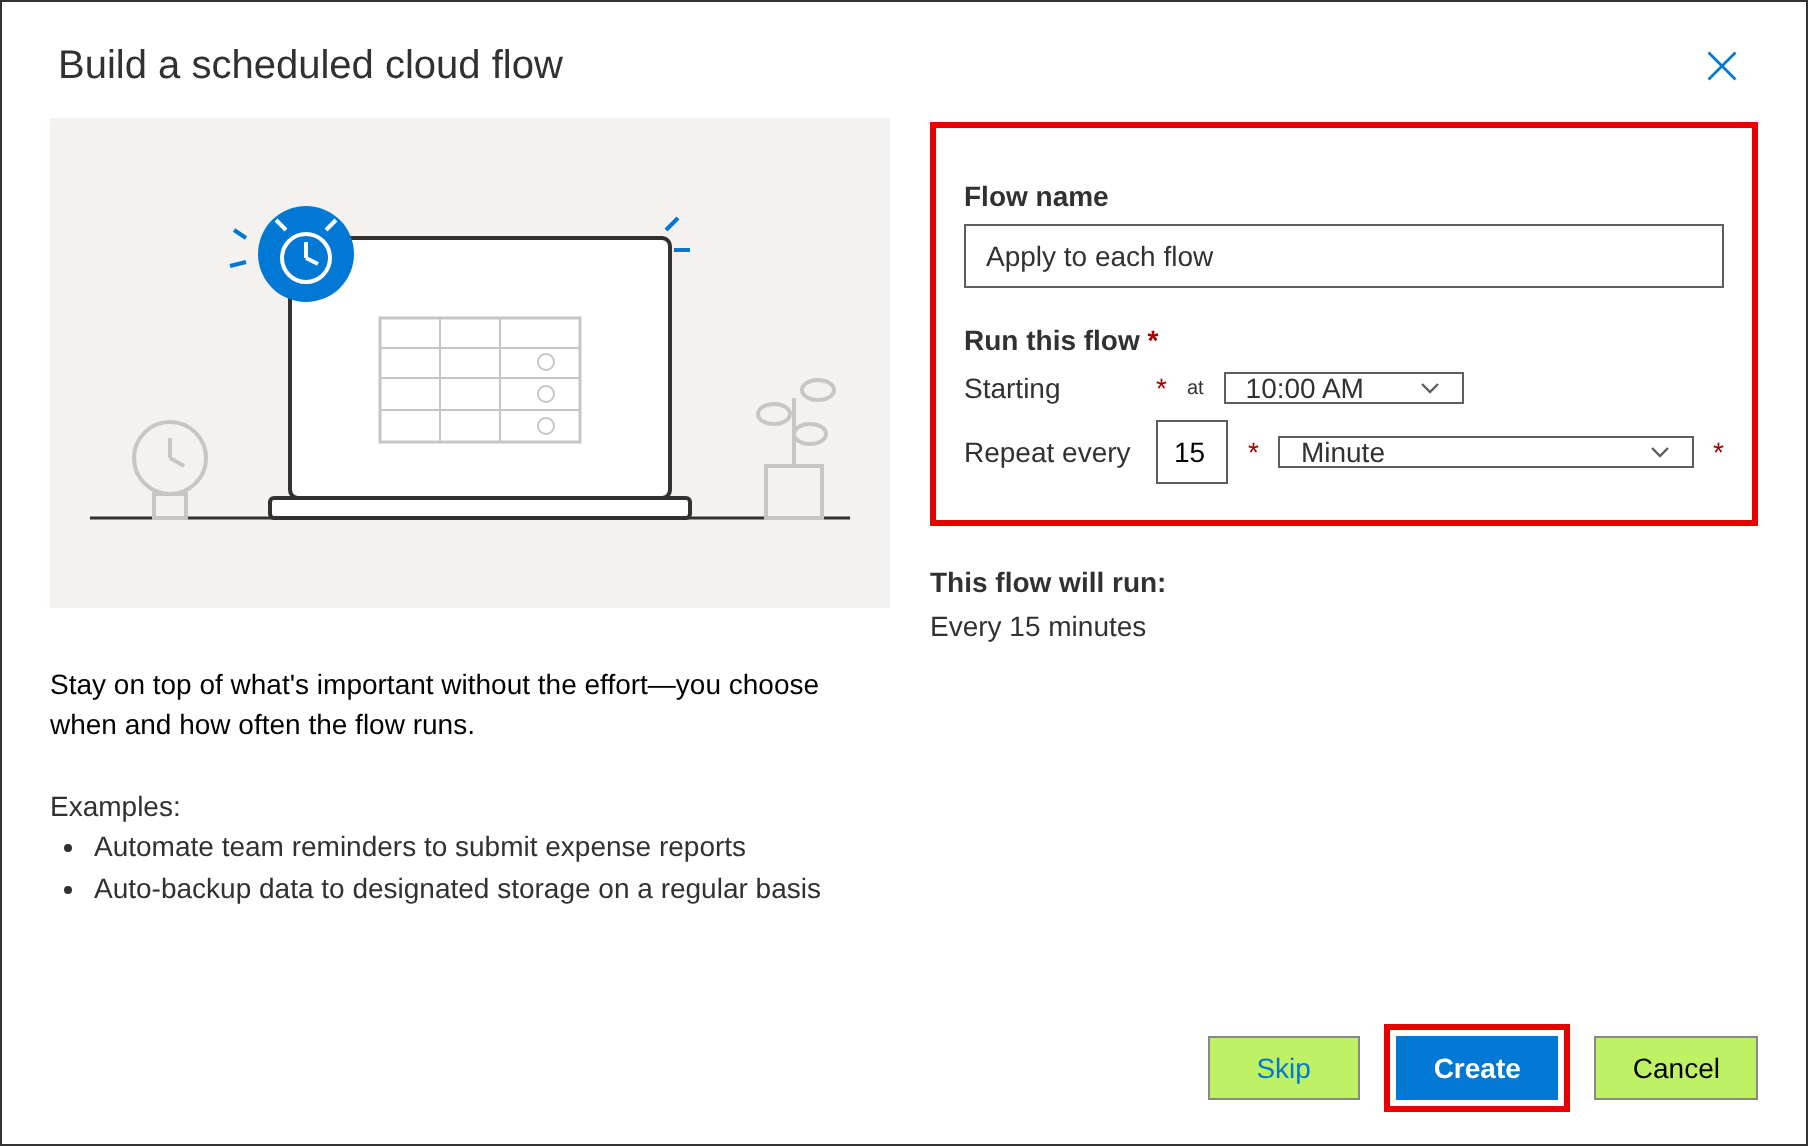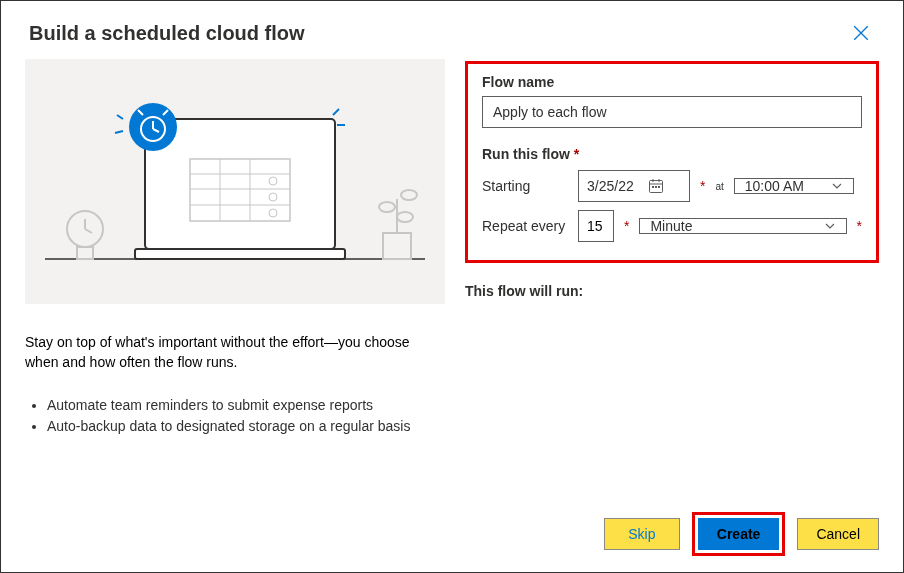--- a/index.html
+++ b/index.html
@@ -14,21 +14,21 @@
     font-size: 14px;
   }
   .header {
     display: flex;
     justify-content: space-between;
     align-items: center;
     padding: 18px 28px 12px 28px;
   }
   .title {
     font-size: 20px;
-    font-weight: 700;
+    font-weight: 400;
     color: #323130;
   }
   .close-btn {
     width: 28px; height: 28px;
     display: flex; align-items: center; justify-content: center;
     cursor: pointer;
   }
   .content {
     display: flex;
     padding: 0 24px;
@@ -55,21 +55,21 @@
   .examples-label { margin-bottom: 2px; }
   .examples { list-style: disc; padding-left: 22px; line-height: 1.55; }
 
   .right-col {
     flex: 1;
     position: relative;
     padding-top: 2px;
   }
   .form-highlight {
     border: 3px solid #e60000;
-    padding: 10px 14px 18px 14px;
+    padding: 26px 14px 18px 14px;
     margin-bottom: 20px;
   }
   .field-label {
     font-weight: 600;
     font-size: 14px;
     color: #323130;
     margin-bottom: 6px;
     display: block;
   }
   .req { color: #a80000; }
@@ -134,30 +134,30 @@
     bottom: 16px;
     display: flex;
     gap: 12px;
     align-items: center;
   }
   .btn {
     height: 32px;
     padding: 0 18px;
     font-size: 14px;
     border: 1px solid #8a8886;
-    background: #fde047;
+    background: #bef264;
     cursor: pointer;
     font-family: inherit;
     min-width: 76px;
   }
   .btn.skip { color: #0078d4; border: 1px solid #8a8886; }
   .btn.primary {
     background: #0078d4;
     border-color: #0078d4;
-    color: #000000;
+    color: #ffffff;
     font-weight: 600;
   }
   .create-wrap {
     border: 3px solid #e60000;
     padding: 3px;
     display: inline-flex;
   }
   .astk { color:#a80000; font-size:14px; }
 </style>
 </head>
@@ -209,49 +209,38 @@
         <line x1="128" y1="70" x2="134" y2="73" stroke="#fff" stroke-width="2"></line>
         <path d="M118 56 L113 51 M138 56 L143 51" stroke="#fff" stroke-width="2"></path>
 
         <line x1="98" y1="60" x2="92" y2="56" stroke="#0078d4" stroke-width="2"></line>
         <line x1="98" y1="72" x2="90" y2="74" stroke="#0078d4" stroke-width="2"></line>
         <line x1="308" y1="56" x2="314" y2="50" stroke="#0078d4" stroke-width="2"></line>
         <line x1="312" y1="66" x2="320" y2="66" stroke="#0078d4" stroke-width="2"></line>
       </svg>
     </div>
     <p class="desc">Stay on top of what's important without the effort—you choose when and how often the flow runs.</p>
+    <p class="examples-label">Examples:</p>
     <ul class="examples">
       <li>Automate team reminders to submit expense reports</li>
       <li>Auto-backup data to designated storage on a regular basis</li>
     </ul>
   </div>
 
   <div class="right-col">
     <div class="form-highlight">
       <label class="field-label">Flow name</label>
       <input class="text-input" type="text" value="Apply to each flow" style="">
 
       <label class="field-label">
         <span>Run this flow</span> <span class="req">*</span>
       </label>
 
       <div class="row">
         <span class="row-label">Starting</span>
-        <div class="date-box">
-          <span>3/25/22</span>
-          <svg width="16" height="16" viewBox="0 0 16 16">
-              <rect x="1.5" y="2.5" width="13" height="12" rx="1" fill="none" stroke="#605e5c"></rect>
-              <line x1="1.5" y1="6" x2="14.5" y2="6" stroke="#605e5c"></line>
-              <line x1="5" y1="1" x2="5" y2="4" stroke="#605e5c"></line>
-              <line x1="11" y1="1" x2="11" y2="4" stroke="#605e5c"></line>
-              <rect x="4" y="8" width="2" height="2" fill="#605e5c"></rect>
-              <rect x="7" y="8" width="2" height="2" fill="#605e5c"></rect>
-              <rect x="10" y="8" width="2" height="2" fill="#605e5c"></rect>
-            </svg>
-        </div>
         <span class="astk">*</span>
         <span class="small-label">at</span>
         <div class="select-box" style="min-width:120px">
           <span>10:00 AM</span>
           <svg class="chev" viewBox="0 0 12 12">
               <path d="M2 4 L6 8 L10 4" fill="none" stroke="#605e5c" stroke-width="1.2"></path>
             </svg>
         </div>
       </div>
 
@@ -263,20 +252,21 @@
           <span>Minute</span>
           <svg class="chev" viewBox="0 0 12 12">
               <path d="M2 4 L6 8 L10 4" fill="none" stroke="#605e5c" stroke-width="1.2"></path>
             </svg>
         </div>
         <span class="astk">*</span>
       </div>
     </div>
 
     <div class="run-summary-label">This flow will run:</div>
+    <div class="run-summary">Every 15 minutes</div>
   </div>
 </div>
 
 <div class="footer">
   <button class="btn skip">Skip</button>
   <span class="create-wrap">
     <button class="btn primary">Create</button>
   </span>
   <button class="btn">Cancel</button>
 </div>

